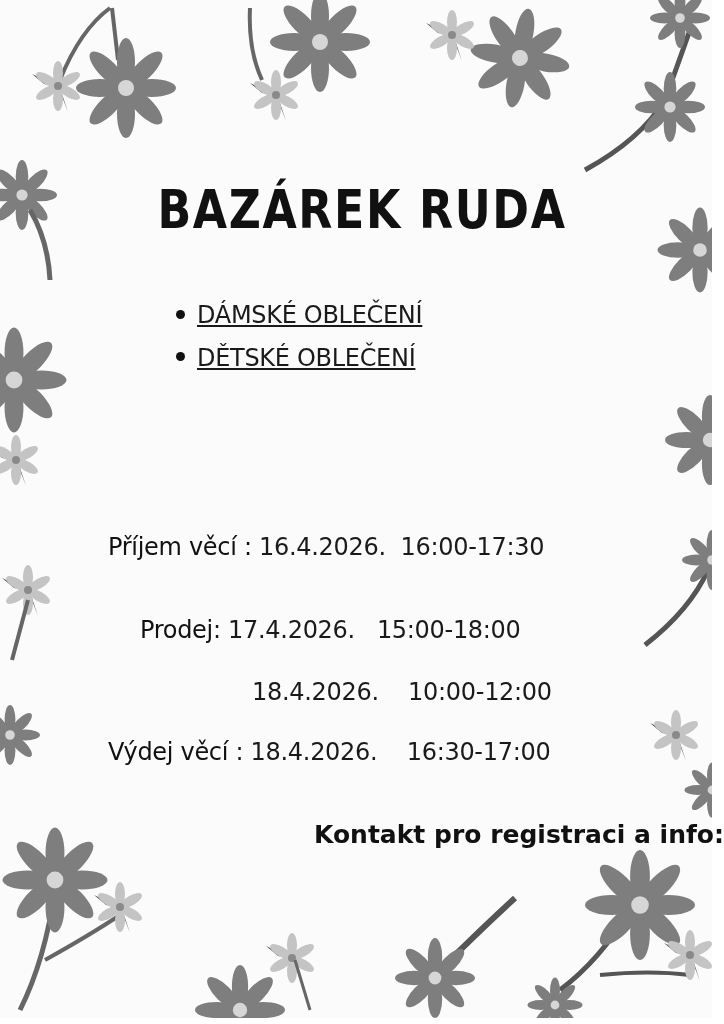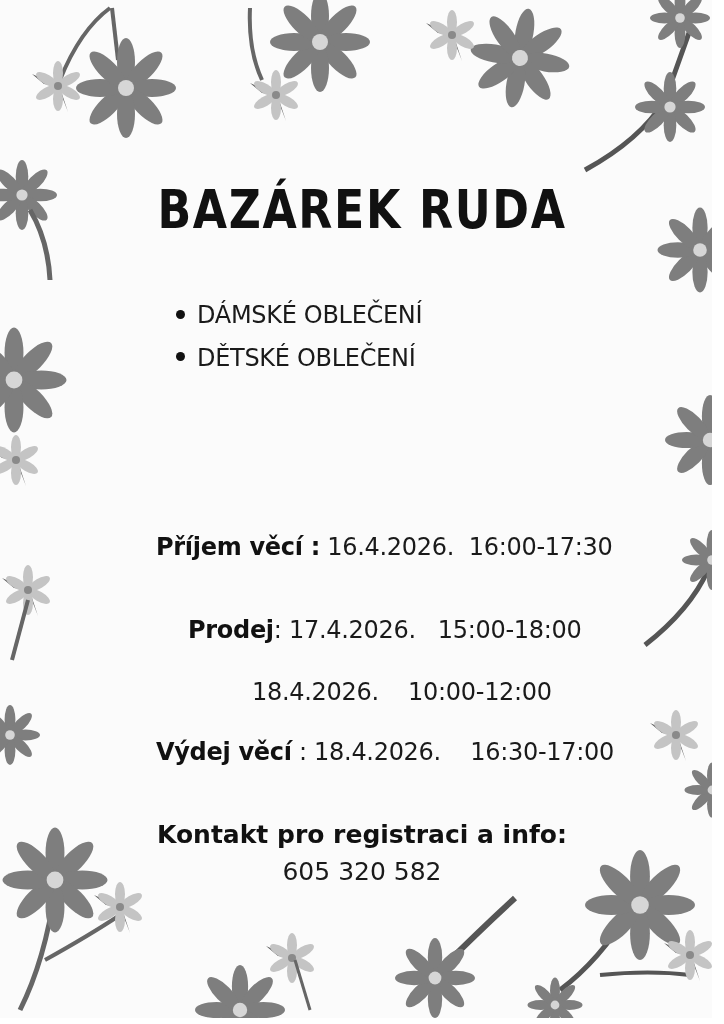--- a/index.html
+++ b/index.html
@@ -22,27 +22,27 @@
 
     .title {
       position: absolute; left: 0; width: 724px; top: 178px; text-align: center;
       font-family: "DejaVu Sans", sans-serif; font-weight: bold;
       font-size: 54px; letter-spacing: 2px; color: #111;
       transform: scaleX(0.82); transform-origin: center;
     }
     .list { position: absolute; left: 176px; top: 294px; margin: 0; padding: 0; list-style: none; }
     .list li {
       font-family: "DejaVu Sans", sans-serif; font-size: 24px; line-height: 42.5px;
-      color: #1a1a1a; white-space: nowrap; letter-spacing: -0.3px;
+      color: #1a1a1a; white-space: nowrap; letter-spacing: -0.3px; text-decoration: underline;
     }
     .list li .bullet { display: inline-block; width: 9px; height: 9px; border-radius: 50%; background: #111; margin-right: 12px; vertical-align: middle; position: relative; top: -2px; }
 
     .line { position: absolute; font-size: 24px; white-space: pre; color: #1a1a1a; letter-spacing: -0.3px; }
-    .line b { font-weight: bold; color: #111; margin-left: 48px; }
-    .contact { position: absolute; left: 0; width: 724px; text-align: center; }
+    .line b { font-weight: normal; color: #111; }
+    .contact { position: absolute; left: 0; width: 724px; text-align: right; }
     .contact .head { font-size: 25px; font-weight: bold; color: #111; }
     .contact .phone { font-size: 25px; color: #1a1a1a; margin-top: 8px; }
   </style>
 </head>
 <body>
 
 <div class="page"></div>
 
 <svg class="decor" viewBox="0 0 712 1018">
   <defs>
@@ -133,14 +133,13 @@
 <div class="line" style="left:108px; top:533px;"><b>Příjem věcí :</b> <span>16.4.2026.</span>  <span>16:00-17:30</span></div>
 
 <div class="line" style="left:140px; top:616px;"><b>Prodej</b><span>:</span> <span>17.4.2026.</span>   <span>15:00-18:00</span></div>
 
 <div class="line" style="left:252px; top:678px;"><span>18.4.2026.</span>    <span>10:00-12:00</span></div>
 
 <div class="line" style="left:108px; top:738px;"><b>Výdej věcí</b><span> :</span> <span>18.4.2026.</span>    <span>16:30-17:00</span></div>
 
 <div class="contact" style="top:820px;">
   <div class="head">Kontakt pro registraci a info:</div>
-  <div class="phone">605 320 582</div>
 </div>
 
 </body></html>

